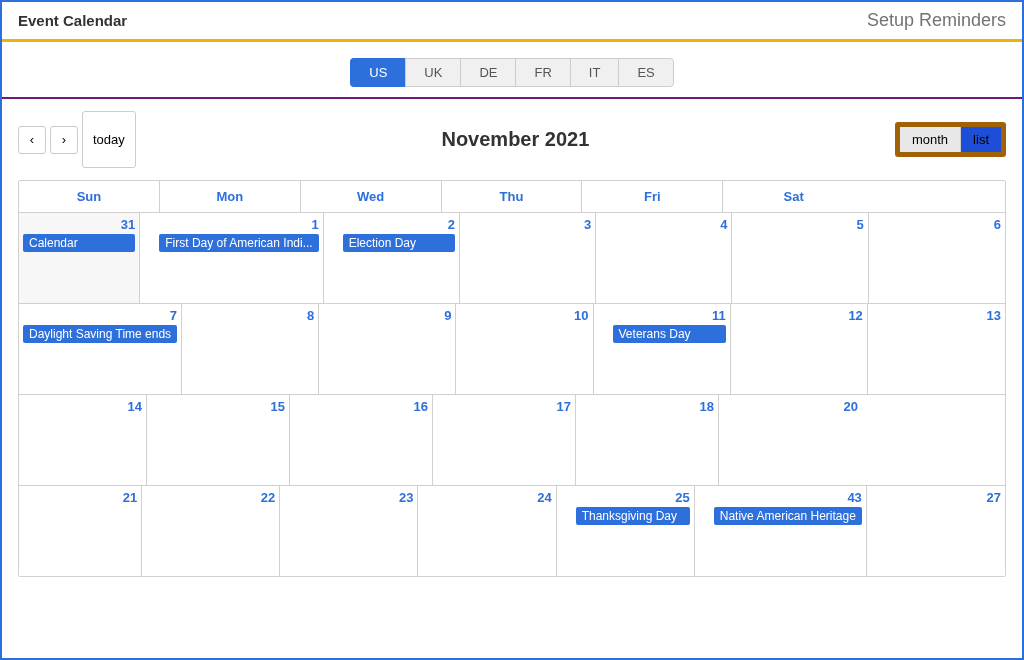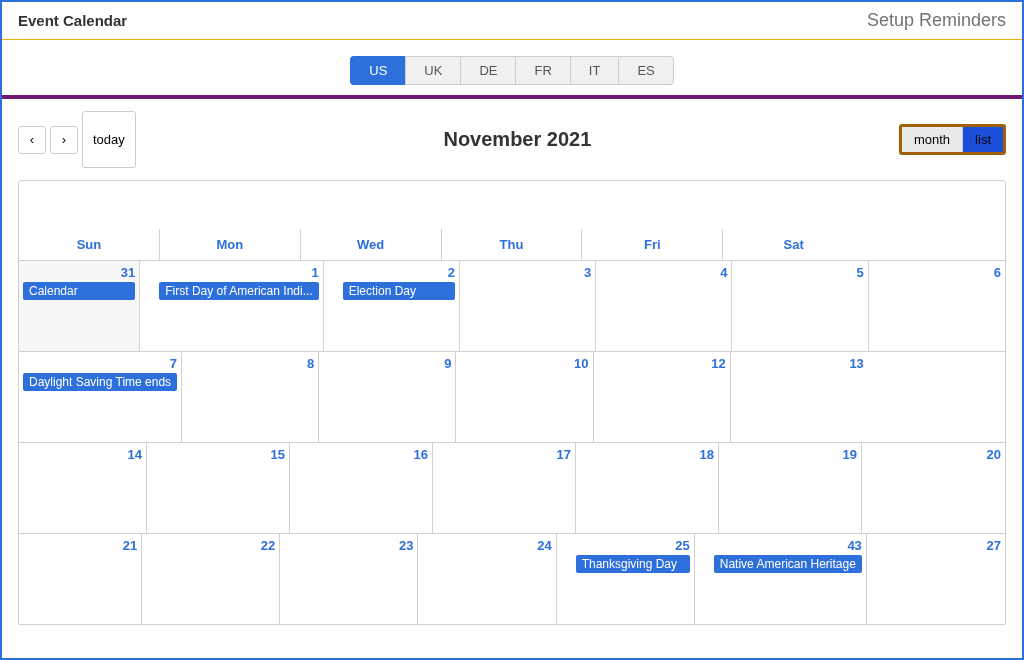--- a/index.html
+++ b/index.html
@@ -11,40 +11,40 @@
       border: 2px solid #2d6fdb;
       position: relative;
       background: #fff;
     }
 
     .app-header {
       padding: 8px 16px;
       display: flex;
       align-items: center;
       justify-content: space-between;
-      border-bottom: 1px solid #eab308;
+      border-bottom: 3px solid #eab308;
     }
 
     .app-title {
       font-weight: bold;
       font-size: 15px;
     }
 
     .setup-reminders {
       color: #737373;
       font-size: 18px;
       cursor: pointer;
     }
 
     .locale-tabs {
       display: flex;
       justify-content: center;
       padding: 16px 0 10px;
       gap: 0;
-      border-bottom: 4px solid #701a75;
+      border-bottom: 2px solid #701a75;
     }
 
     .locale-tab {
       padding: 6px 18px;
       border: 1px solid #ccc;
       background: #f0f0f0;
       cursor: pointer;
       font-size: 13px;
       color: #555;
       border-right: none;
@@ -98,21 +98,21 @@
       font-size: 13px;
     }
 
     .calendar-title {
       font-size: 20px;
       font-weight: bold;
     }
 
     .view-buttons {
       display: flex;
-      border: 3px solid #a16207;
+      border: 5px solid #a16207;
       border-radius: 3px;
       overflow: hidden;
     }
 
     .view-btn {
       padding: 5px 12px;
       cursor: pointer;
       font-size: 13px;
       background: #1d4ed8;
       border: none;
@@ -124,21 +124,20 @@
 
     .calendar-grid {
       border: 1px solid #d0d0d0;
       border-radius: 2px;
     }
 
     .calendar-header-row {
       display: grid;
       grid-template-columns: repeat(7, 1fr);
       border-bottom: 1px solid #d0d0d0;
-      margin-top: 48px;
     }
 
     .day-header {
       text-align: center;
       padding: 8px 4px;
       font-weight: bold;
       color: #2d6fdb;
       font-size: 13px;
       border-right: 1px solid #d0d0d0;
     }
@@ -268,20 +267,24 @@
         <div class="day-cell">
           <div class="day-number">8</div>
         </div>
         <div class="day-cell">
           <div class="day-number">9</div>
         </div>
         <div class="day-cell">
           <div class="day-number">10</div>
         </div>
         <div class="day-cell">
+          <div class="day-number">11</div>
+          <div class="event-badge">Veterans Day</div>
+        </div>
+        <div class="day-cell">
           <div class="day-number">12</div>
         </div>
         <div class="day-cell">
           <div class="day-number">13</div>
         </div>
       </div>
 
       <div class="week-row">
         <div class="day-cell">
           <div class="day-number">14</div>
@@ -290,23 +293,20 @@
           <div class="day-number">15</div>
         </div>
         <div class="day-cell">
           <div class="day-number">16</div>
         </div>
         <div class="day-cell">
           <div class="day-number">17</div>
         </div>
         <div class="day-cell">
           <div class="day-number">18</div>
-        </div>
-        <div class="day-cell">
-          <div class="day-number">19</div>
         </div>
         <div class="day-cell">
           <div class="day-number">20</div>
         </div>
       </div>
 
       <div class="week-row">
         <div class="day-cell">
           <div class="day-number">21</div>
         </div>

